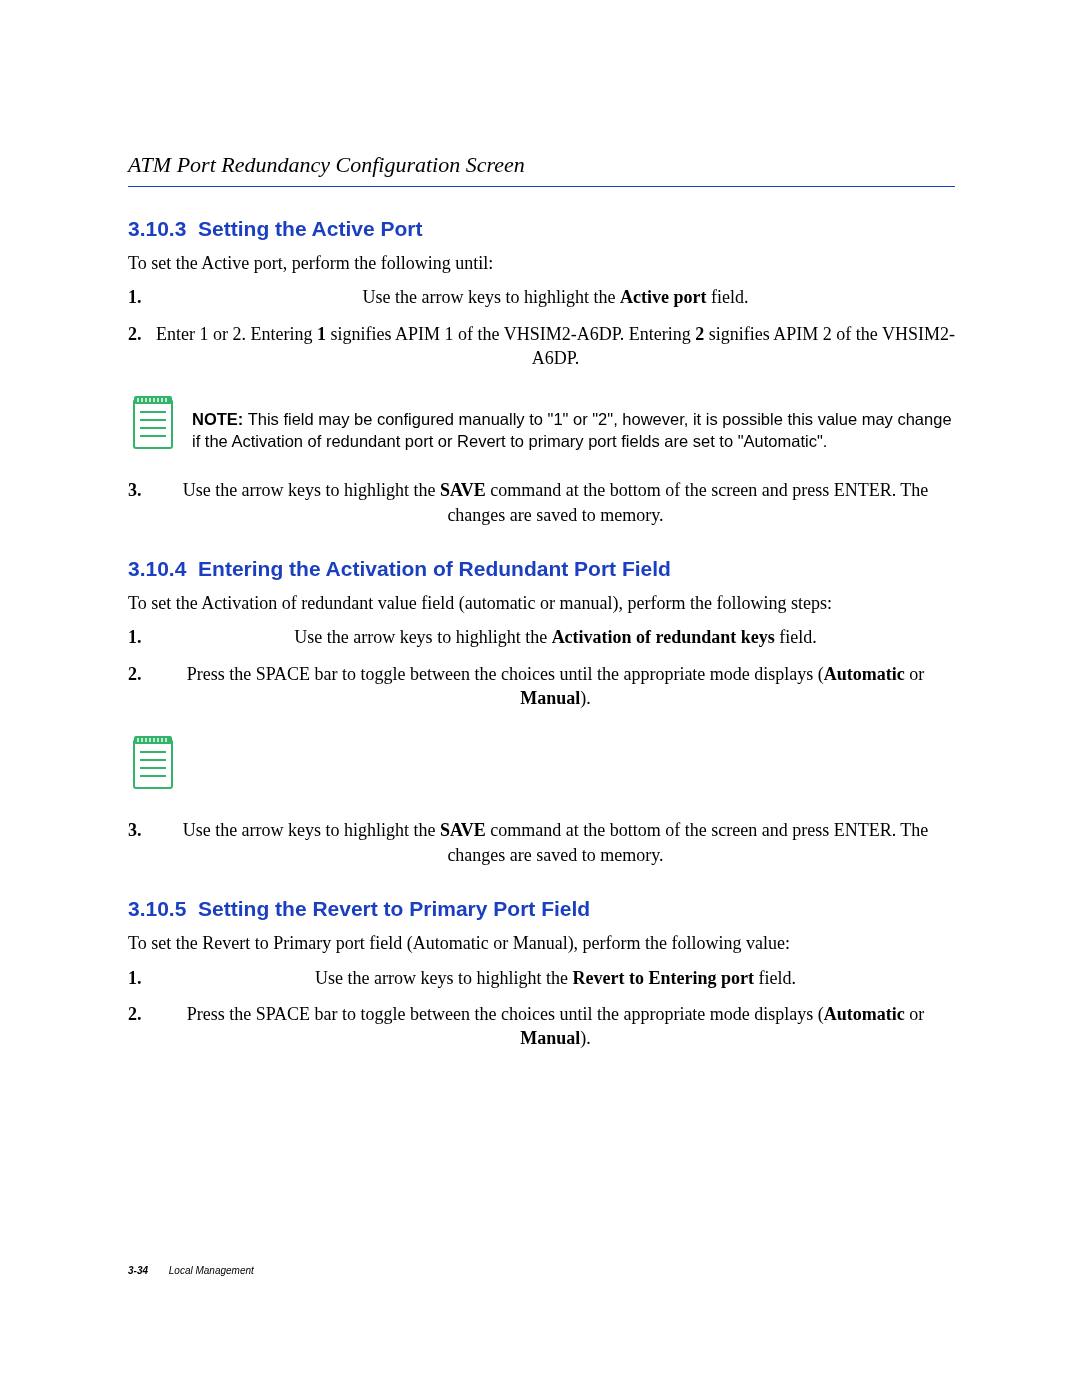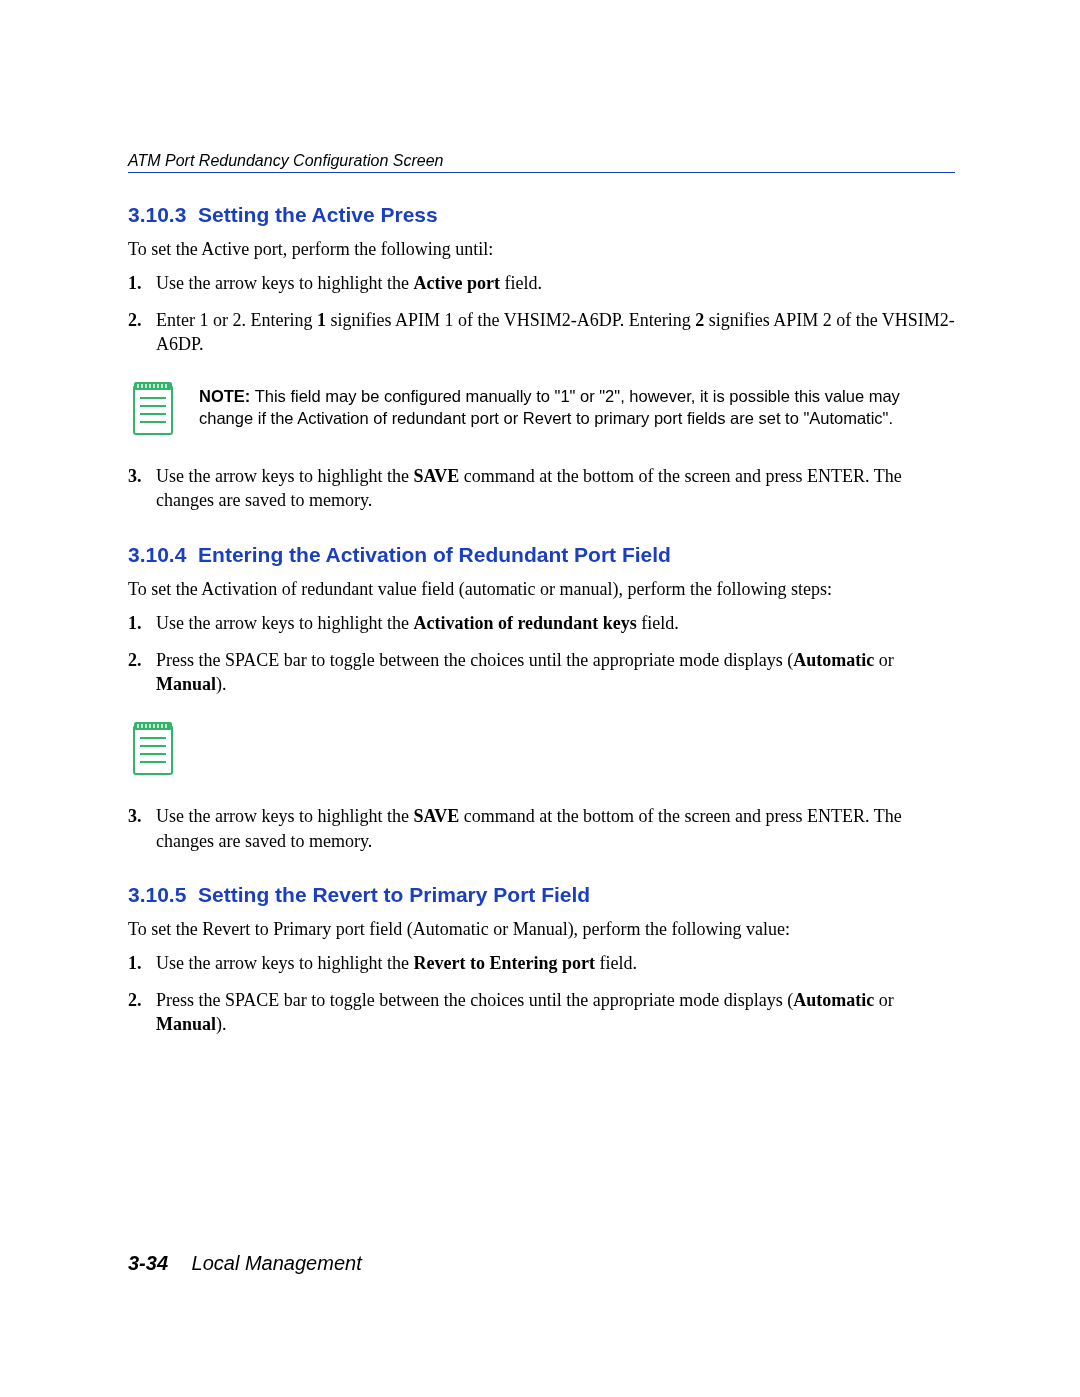--- a/index.html
+++ b/index.html
@@ -9,23 +9,24 @@
     font-size: 18px;
     line-height: 1.35;
     color: #000;
     width: 1080px;
     min-height: 1397px;
     position: relative;
     padding: 150px 125px 120px 128px;
   }
   .header-running {
     font-style: italic;
-    font-size: 16px;
-    font-family: Liberation Sans, sans-serif;
+    font-size: 22px;
+    font-family: Liberation Serif, serif;
     color: #000;
+    margin-bottom: 6px;
   }
   .header-rule {
     border: none;
     border-top: 1.5px solid #1a3fc0;
     margin-bottom: 28px;
   }
   h2.section-heading {
     font-family: Arial, Helvetica, sans-serif;
     font-weight: bold;
     font-size: 21px;
@@ -45,26 +46,27 @@
     display: flex;
     align-items: flex-start;
     margin-bottom: 12px;
   }
   ol.steps > li .num {
     font-weight: bold;
     min-width: 28px;
   }
   ol.steps > li .txt {
     flex: 1;
+    text-align: center;
   }
   .bold { font-weight: bold; }
   .note-block {
     display: flex;
-    align-items: center;
-    gap: 21px;
+    align-items: flex-end;
+    gap: 14px;
     margin: 20px 0 26px 0;
   }
   .note-icon {
     width: 50px;
     height: 62px;
     flex-shrink: 0;
   }
   .note-text {
     font-family: Arial, Helvetica, sans-serif;
     font-size: 16.5px;
@@ -72,40 +74,40 @@
     color: #000;
   }
   .note-label {
     font-weight: bold;
   }
   .footer {
     position: absolute;
     left: 128px;
     bottom: 120px;
     font-family: Arial, Helvetica, sans-serif;
-    font-size: 20px;
+    font-size: 10px;
   }
   .footer .page-num {
     font-weight: bold;
     font-style: italic;
     margin-right: 18px;
   }
   .footer .chapter {
     font-style: italic;
   }
   .spacer { height: 6px; }
 </style>
 </head>
 <body>
 
 <div class="header-running">ATM Port Redundancy Configuration Screen</div>
 <hr class="header-rule">
 
 <h2 class="section-heading">
-  <span>3.10.3</span>&nbsp;&nbsp;<span>Setting the Active Press</span>
+  <span>3.10.3</span>&nbsp;&nbsp;<span>Setting the Active Port</span>
 </h2>
 <p class="intro">To set the Active port, perform the following until:</p>
 
 <ol class="steps">
   <li>
     <span class="num">1.</span>
     <span class="txt"><span>Use the arrow keys to highlight the </span><span class="bold">Active port</span><span> field.</span></span>
   </li>
   <li>
     <span class="num">2.</span>

